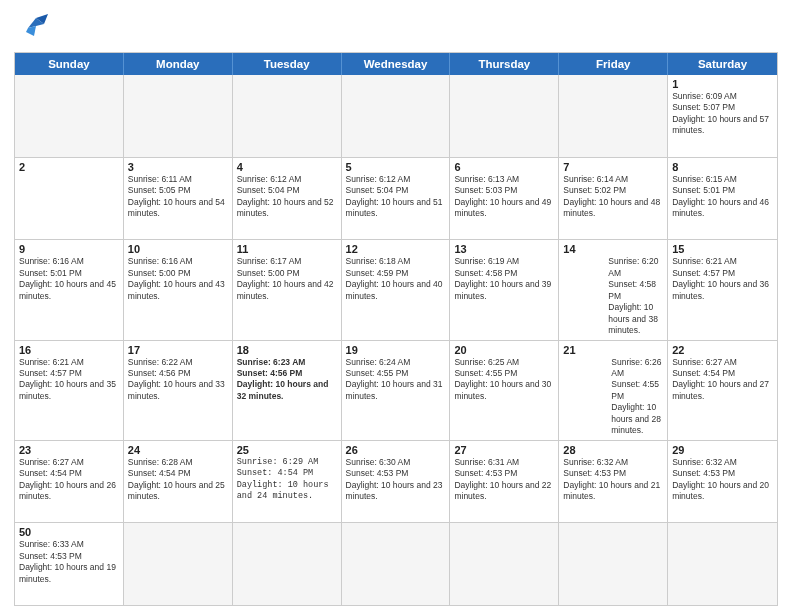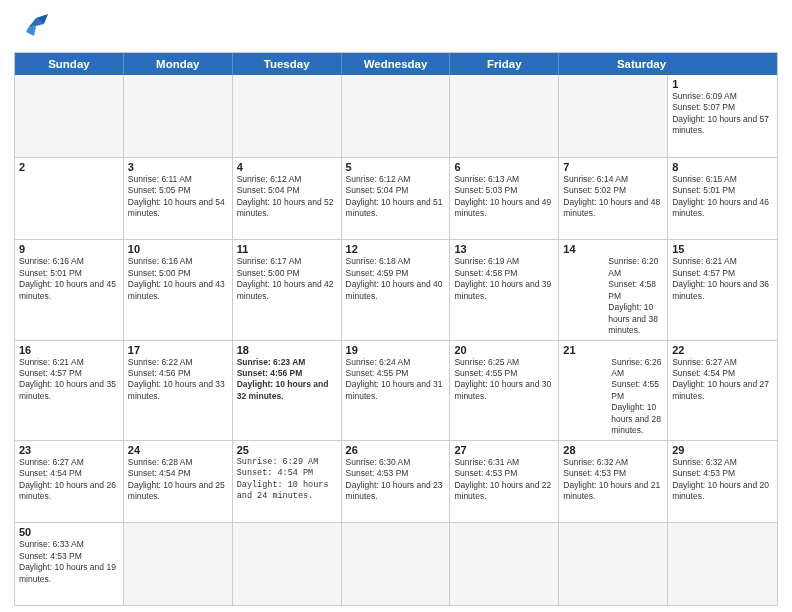--- a/index.html
+++ b/index.html
@@ -62,21 +62,21 @@
       background: #2a6ebb;
     }
     .cal-header-cell {
       color: #fff;
       text-align: center;
       font-size: 11.5px;
       font-weight: bold;
       padding: 5px 2px;
       border-right: 1px solid #5592d3;
     }
-    .cal-header-cell:last-child { border-right: none; text-align: right; }
+    .cal-header-cell:last-child { border-right: none; }
     .cal-body {
       flex: 1;
       display: flex;
       flex-direction: column;
     }
     .cal-row {
       display: grid;
       grid-template-columns: repeat(7, 1fr);
       flex: 1;
       border-top: 1px solid #ccc;
@@ -130,20 +130,21 @@
       <div class="location"></div>
     </div>
   </div>
 
   <div class="calendar">
     <div class="cal-header">
     <div class="cal-header-cell">Sunday</div>
         <div class="cal-header-cell">Monday</div>
         <div class="cal-header-cell">Tuesday</div>
         <div class="cal-header-cell">Wednesday</div>
+        <div class="cal-header-cell">Thursday</div>
         <div class="cal-header-cell">Friday</div>
         <div class="cal-header-cell">Saturday</div>
       </div>
     <div class="cal-body">
     <div class="cal-row">
           <div class="cal-cell empty"></div>
           <div class="cal-cell empty"></div>
           <div class="cal-cell empty"></div>
           <div class="cal-cell empty"></div>
           <div class="cal-cell empty"></div>

